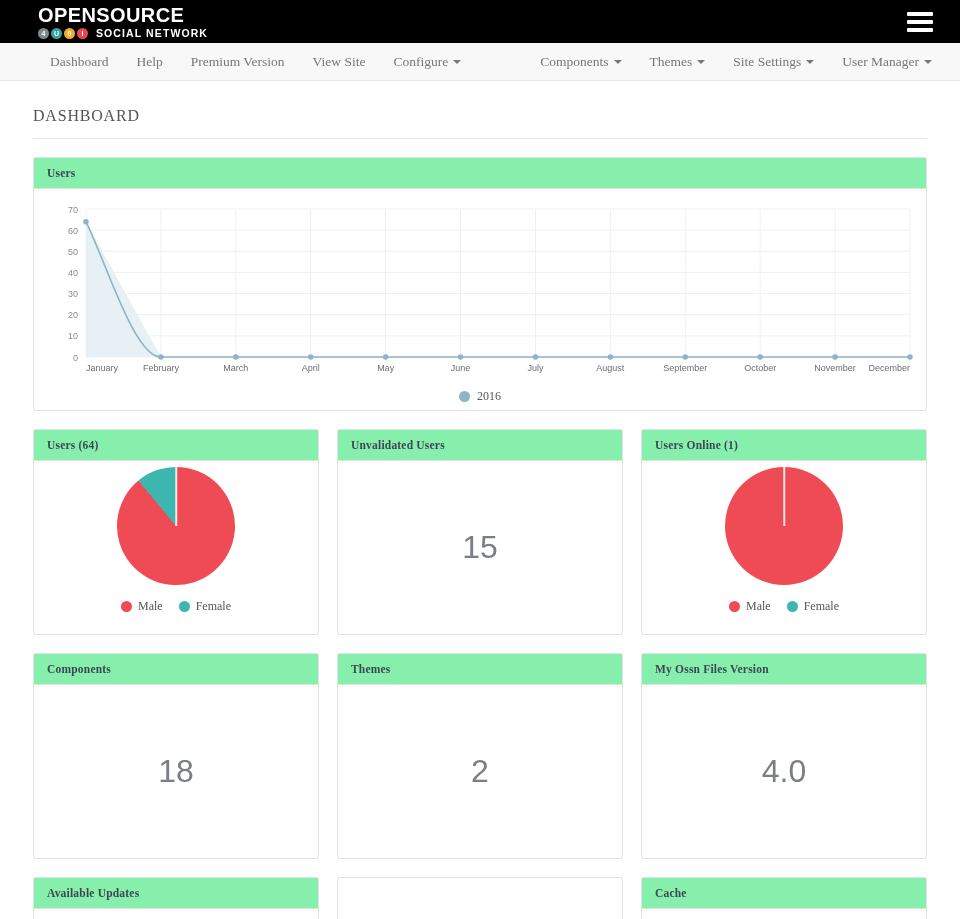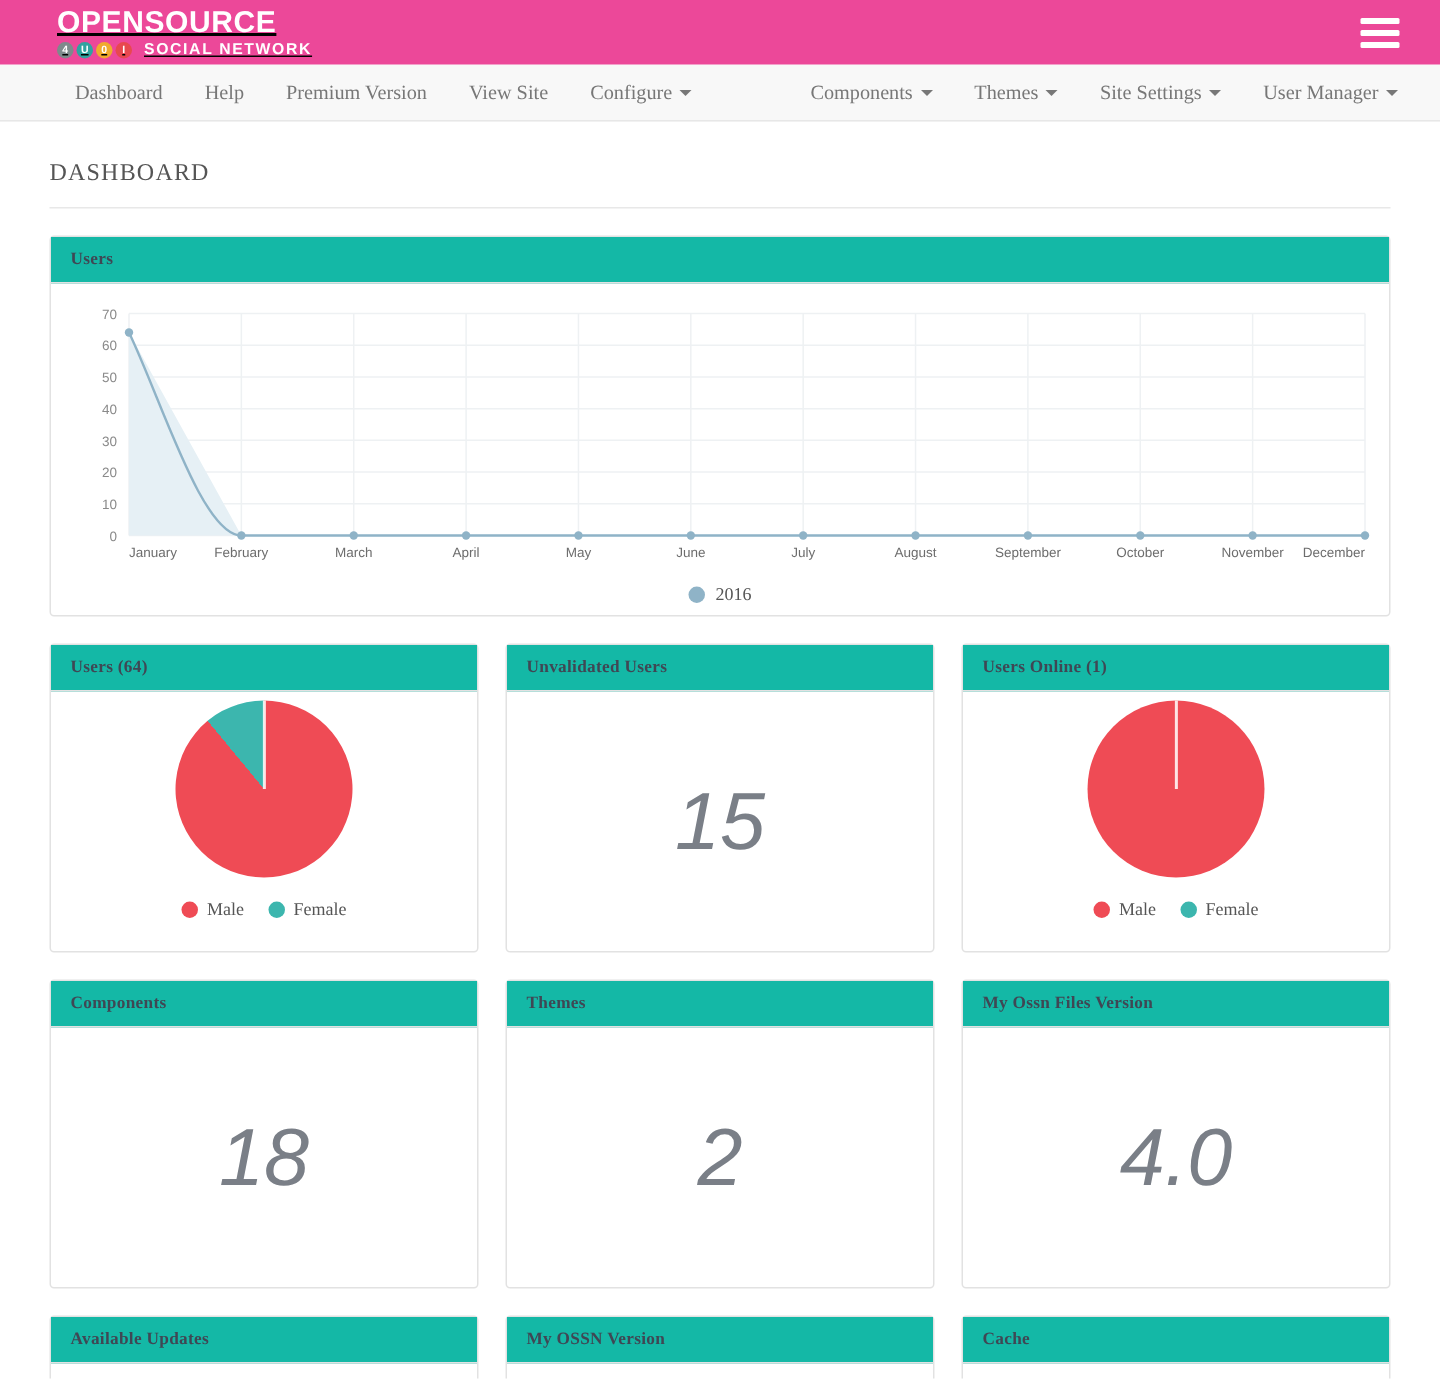--- a/index.html
+++ b/index.html
@@ -9,25 +9,24 @@
     width: 960px; height: 919px;
     overflow: hidden;
     background: #ffffff;
     font-family: "Liberation Serif", "DejaVu Serif", serif;
   }
 
   
   .topbar {
     position: relative;
     height: 43px;
-    background: #ec4899;
+    background: #000000;
     display: flex;
     align-items: center;
     justify-content: space-between;
-    text-decoration: underline;
   }
   .brand {
     margin-left: 38px;
     line-height: 1;
     user-select: none;
   }
   .brand-top {
     color: #ffffff;
     font-family: "Liberation Sans", "DejaVu Sans", sans-serif;
     font-weight: bold;
@@ -118,43 +117,42 @@
   }
 
   
   .panel {
     background: #ffffff;
     border: 1px solid #e2e2e2;
     border-radius: 3px;
     margin-bottom: 18px;
   }
   .panel-head {
-    background: #14b8a6;
+    background: #86efac;
     border-bottom: 1px solid #e2e2e2;
     padding: 9px 13px;
     font-size: 11.5px;
     font-weight: bold;
     color: #3f4754;
     letter-spacing: 0.2px;
   }
   .panel-body { padding: 0; }
 
   .row3 { display: flex; gap: 18px; }
   .row3 > .panel { flex: 1 1 0; min-width: 0; }
 
   .big-number {
     height: 173px;
     display: flex;
     align-items: center;
     justify-content: center;
-    font-size: 54px;
+    font-size: 32px;
     color: #7a7f87;
     font-family: "Liberation Sans", "DejaVu Sans", sans-serif;
     font-weight: 300;
-    font-style: italic;
   }
 
   
   .linechart-body { padding: 12px 6px 4px 6px; }
   .legend {
     display: flex;
     align-items: center;
     justify-content: center;
     gap: 7px;
     padding: 8px 0 2px 0;
@@ -371,21 +369,20 @@
       <div class="panel-body big-number">4.0</div>
     </div>
   </div>
 
   <div class="row3 bottom-row">
     <div class="panel">
       <div class="panel-head">Available Updates</div>
       <div class="panel-body bottom-stub"></div>
     </div>
     <div class="panel">
-      <div class="panel-head">My OSSN Version</div>
       <div class="panel-body bottom-stub"></div>
     </div>
     <div class="panel">
       <div class="panel-head">Cache</div>
       <div class="panel-body bottom-stub"></div>
     </div>
   </div>
 
 </div>
 

